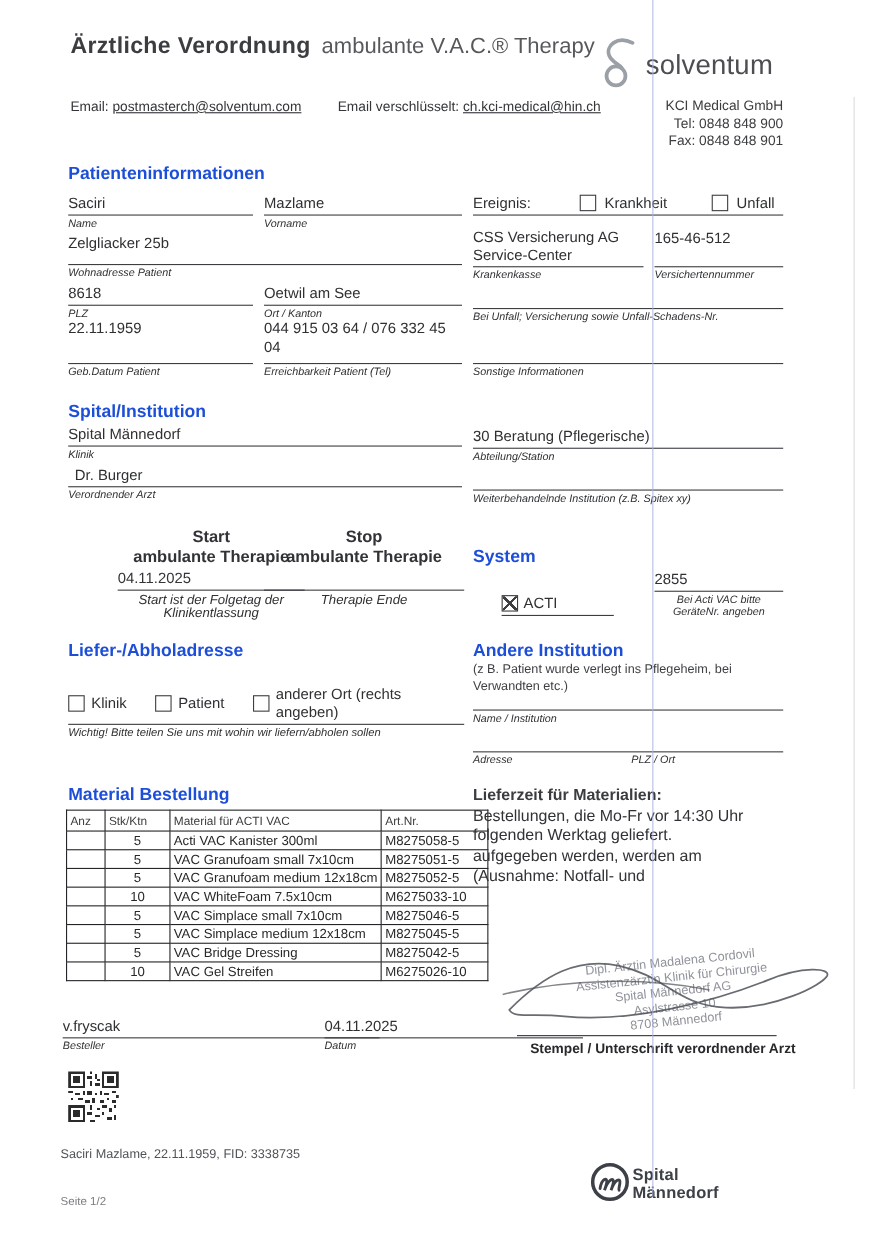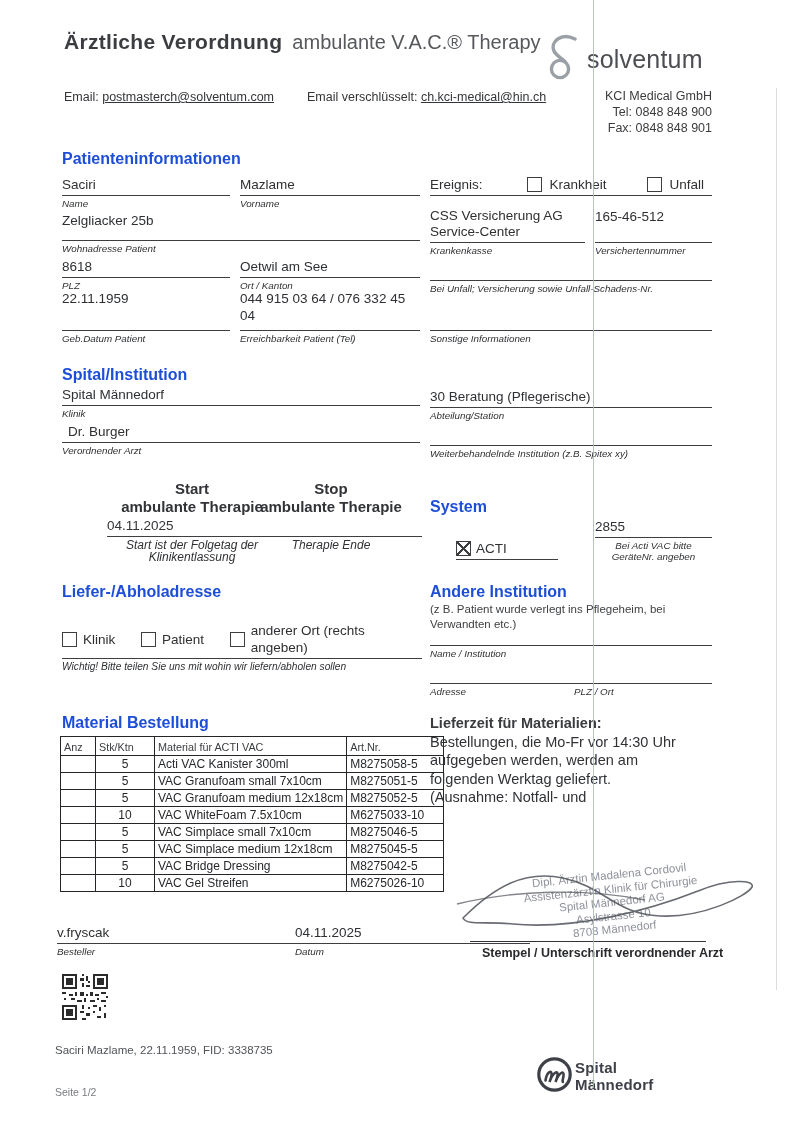--- a/index.html
+++ b/index.html
@@ -294,22 +294,22 @@
           <td class="c-stk">10</td>
           <td class="c-mat">VAC Gel Streifen</td>
           <td class="c-art">M6275026-10</td>
         </tr>
       </tbody>
   </table>
 
   <div class="abs lief">
     <div class="lh">Lieferzeit für Materialien:</div>
     <div>Bestellungen, die Mo-Fr vor 14:30 Uhr</div>
+    <div>folgenden Werktag geliefert.</div>
     <div>aufgegeben werden, werden am</div>
-    <div>folgenden Werktag geliefert.</div>
     <div>(Ausnahme: Notfall- und</div>
   </div>
 
   <div class="abs stamp">
     <div>Dipl. Ärztin Madalena Cordovil</div>
     <div>Assistenzärztin Klinik für Chirurgie</div>
     <div>Spital Männedorf AG</div>
     <div>Asylstrasse 10</div>
     <div>8708 Männedorf</div>
   </div>

